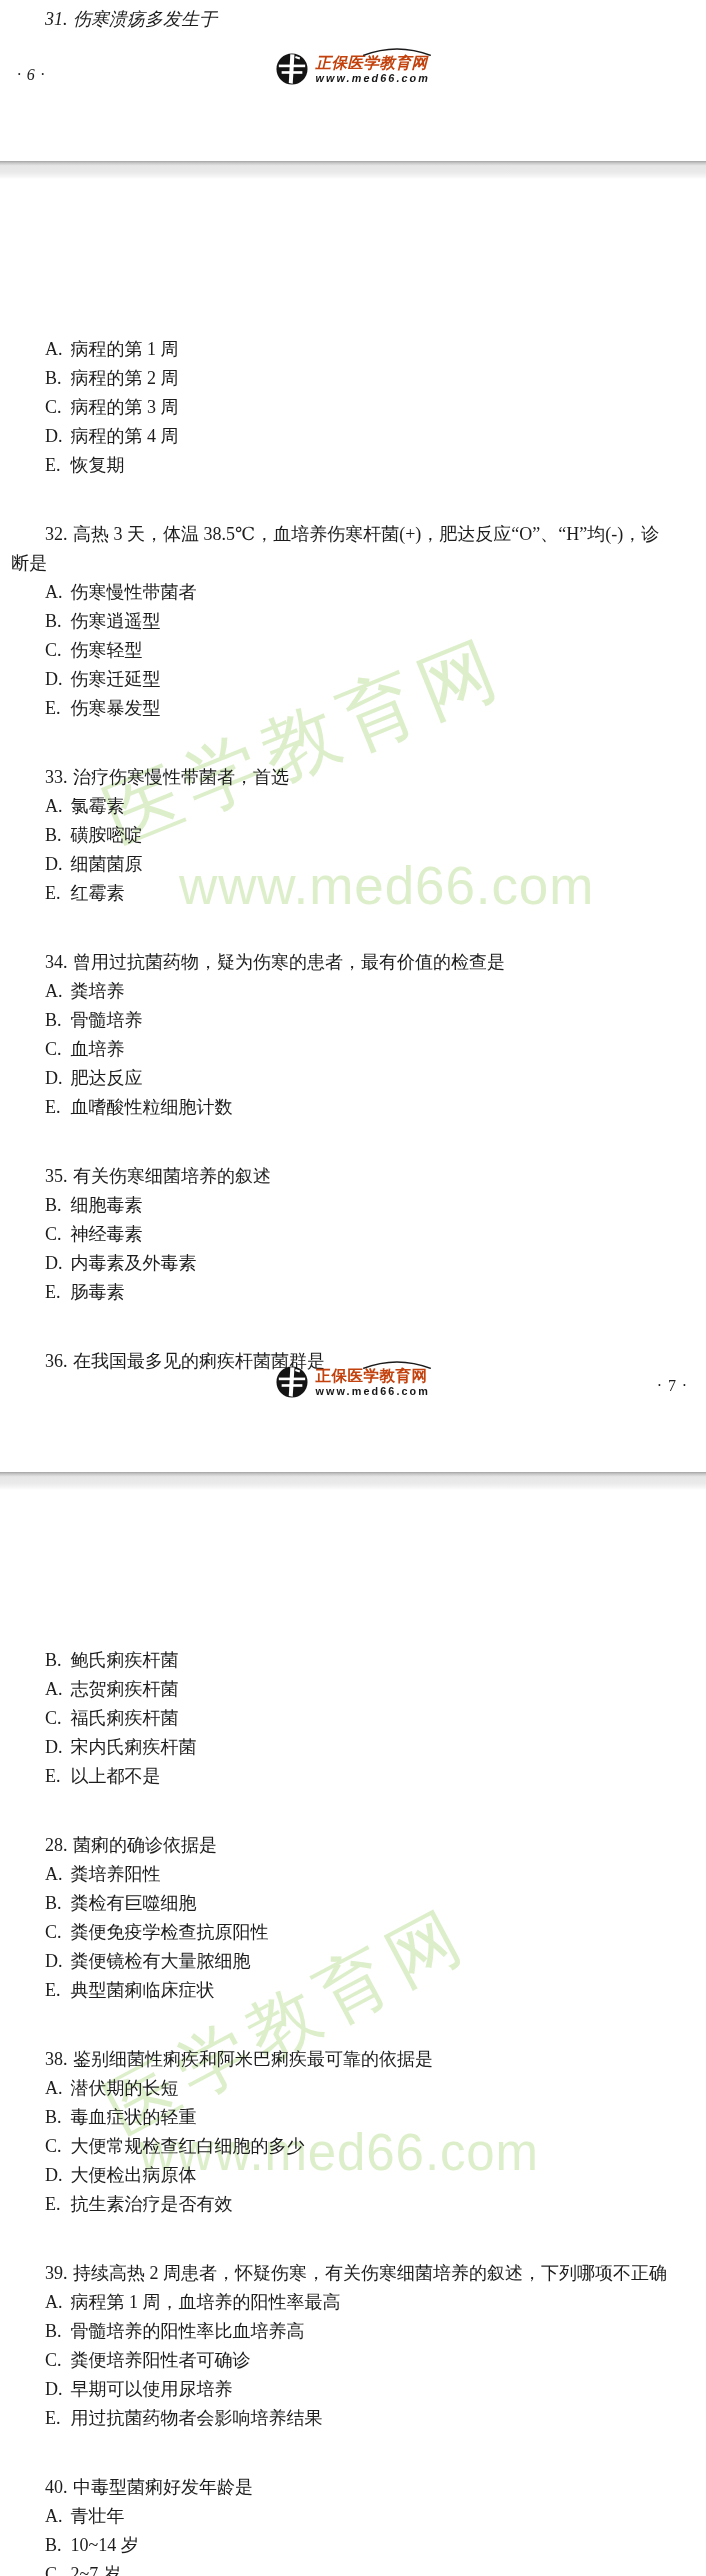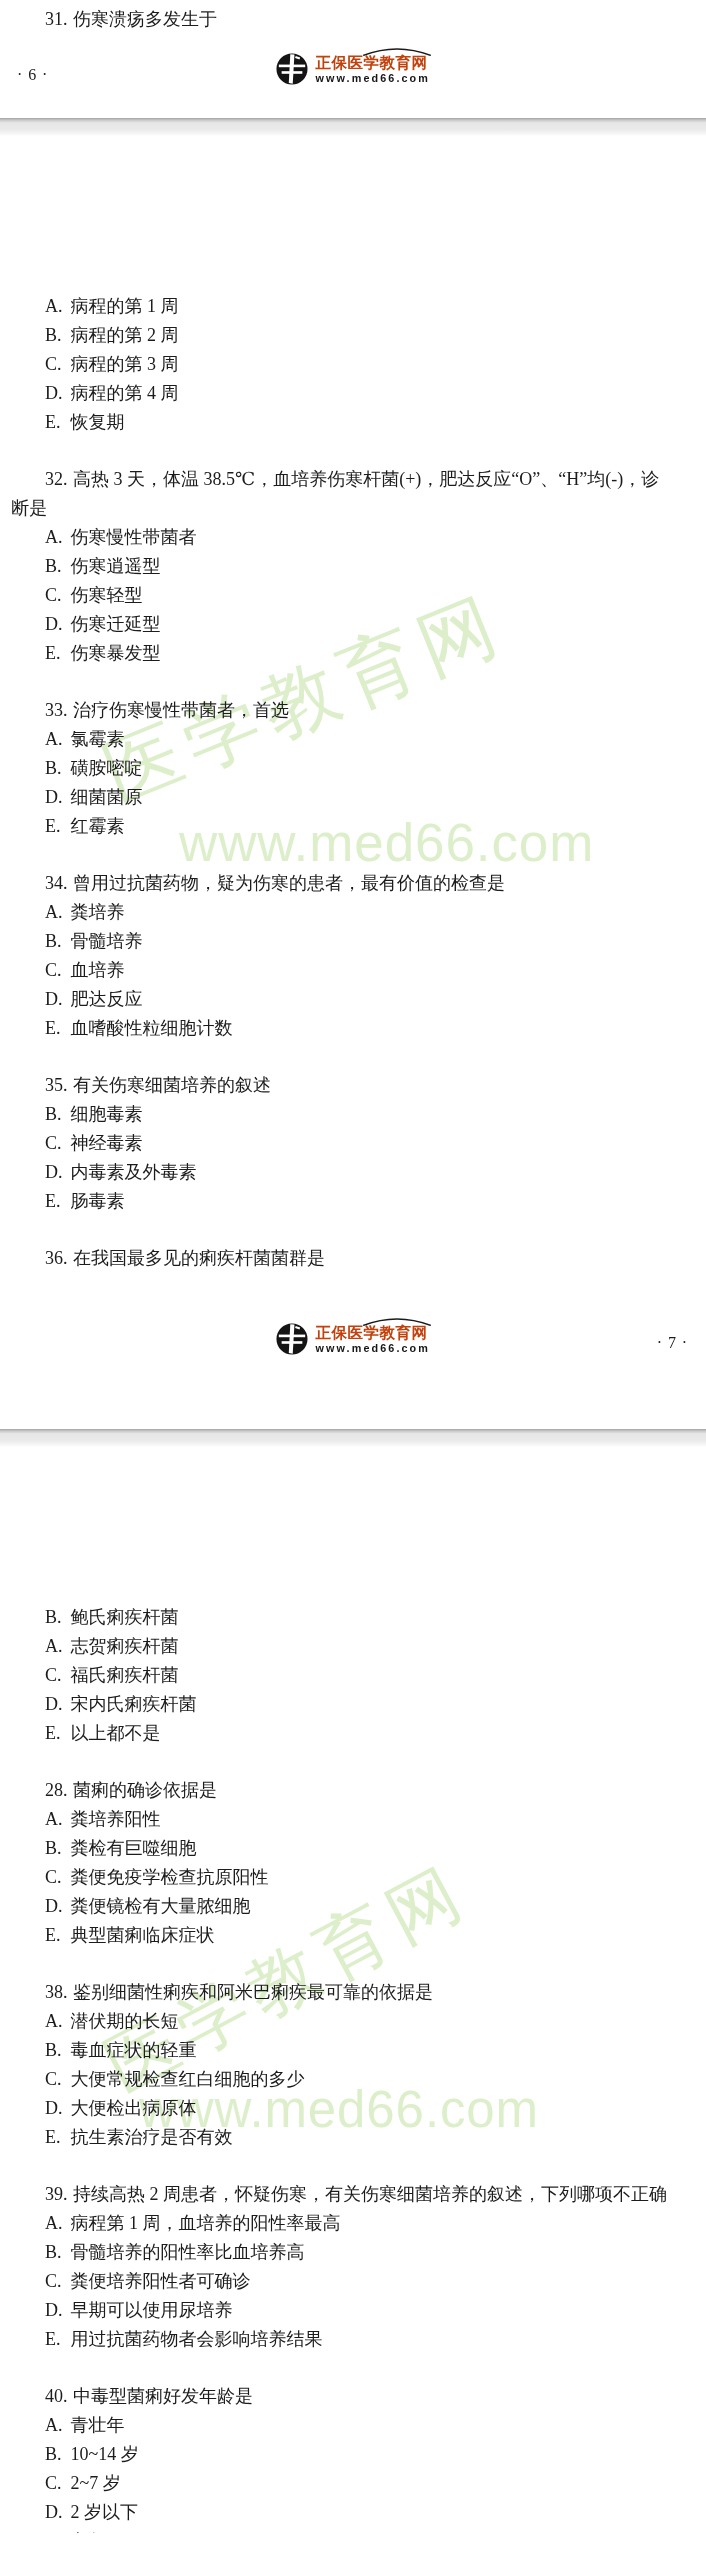--- a/index.html
+++ b/index.html
@@ -1,36 +1,36 @@
 <!DOCTYPE html>
 <html style="font-size:15px"><head>
 <meta charset="utf-8">
 <style>
   html,body{margin:0;padding:0;}
   body{
     width:706px;height:2576px;overflow:hidden;background:#fff;
     font-family:"Liberation Serif","DejaVu Serif",serif;color:#1c1c1c;
   }
   .page{position:relative;overflow:hidden;background:#fff;}
-  #page6{height:118px;}
+  #page6{height:161px;font-style:italic;}
   #page7{height:1293px;}
   #page8{height:1086px;}
   .divider{
     height:18px;
     background:linear-gradient(to bottom,#a2a2a2 0,#c6c6c6 1.9px,#e6e6e6 4.7px,#eaeaea 11.3px,#f7f7f7 16px,#ffffff 18px);
   }
   .content{position:relative;z-index:2;}
   #page7 .content{padding-top:141px;}
   #page8 .content{padding-top:141px;}
   .line{height:29px;line-height:29px;font-size:18px;white-space:nowrap;}
   .stem,.opt{margin-left:45px;}
   .stem-cont{margin-left:11.3px;}
   .q-num{display:inline-block;min-width:28px;}
   .opt-label{display:inline-block;min-width:25.4px;}
-  .block{margin-top:28px;}
+  .block{margin-top:40px;}
   .block:first-child{margin-top:15px;}
   #page6 .stem{padding-top:4.7px;}
 
   
   .wm{position:absolute;color:#dcefca;z-index:1;user-select:none;}
   .wm-diag{font-size:75px;letter-spacing:9.4px;white-space:nowrap;font-family:"Liberation Serif","DejaVu Serif",serif;}
   #page7 .wm-diag{left:94px;top:513px;transform:rotate(-22deg);}
   #page8 .wm-diag{left:89px;top:485px;transform:rotate(-28deg);font-size:70px;}
   .wm-url{font-size:53px;letter-spacing:0.9px;white-space:nowrap;font-family:"Liberation Sans","DejaVu Sans",sans-serif;}
   #page7 .wm-url{left:179px;top:676px;}

